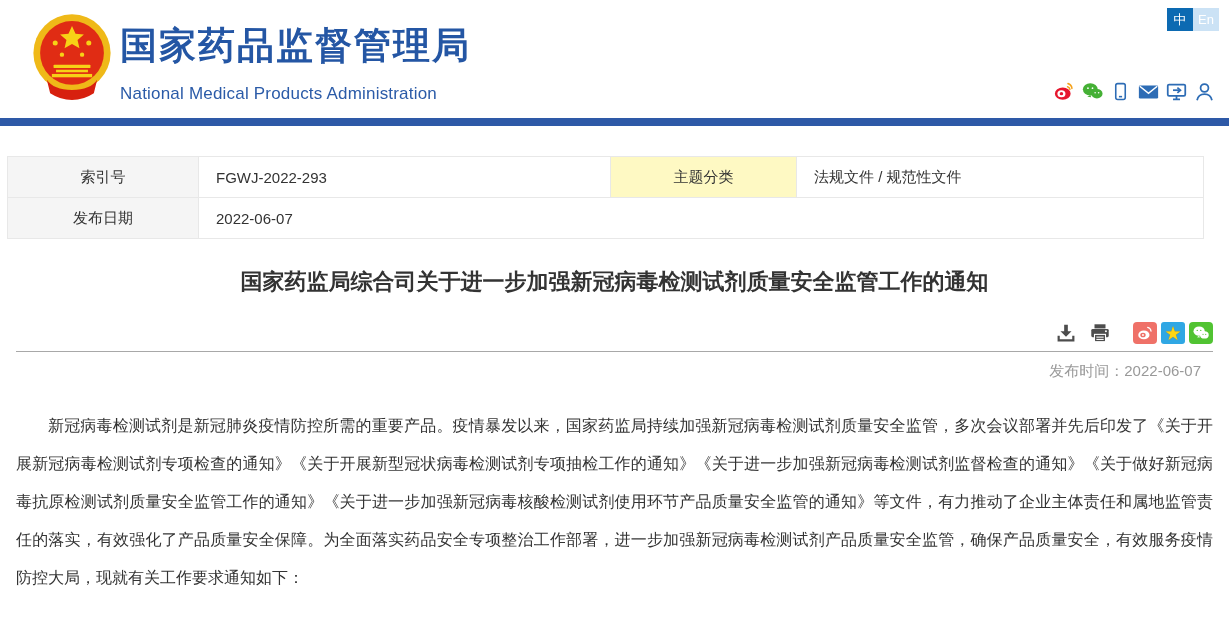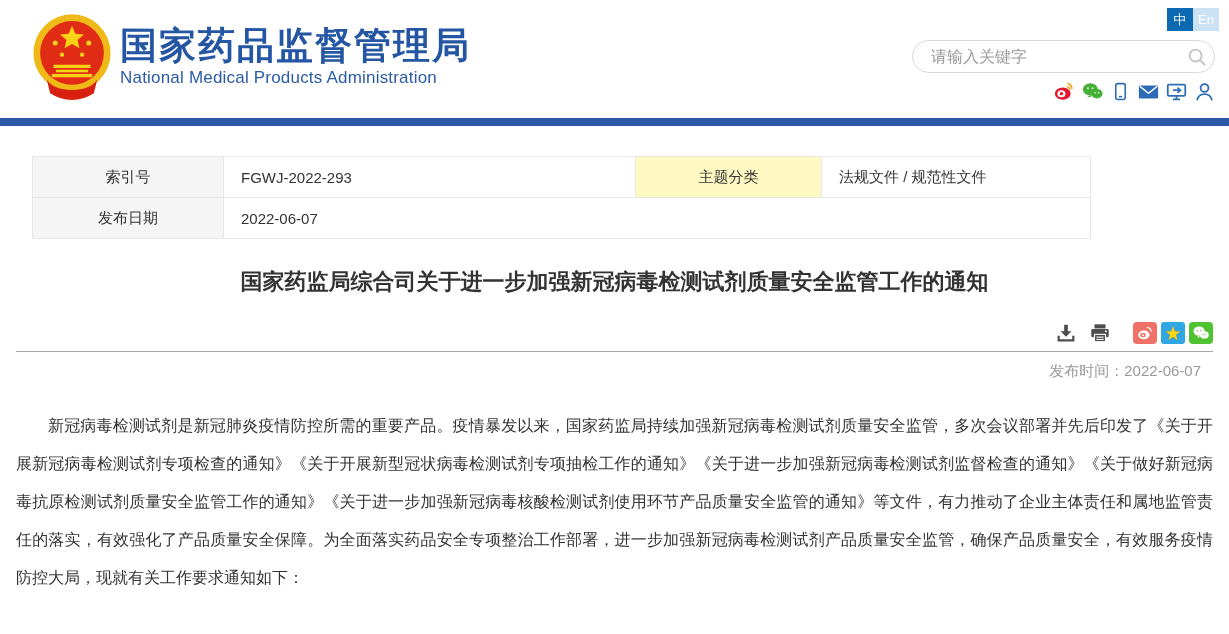--- a/index.html
+++ b/index.html
@@ -5,21 +5,21 @@
   * { margin:0; padding:0; box-sizing:border-box; }
   html,body { background:#fff; }
   body { font-family:"Liberation Sans","DejaVu Sans",sans-serif; color:#333; }
   .page { position:relative; width:1229px; height:634px; background:#fff; overflow:hidden; }
 
   
   .header { position:relative; width:100%; height:118px; background:#fff; }
   .logo { position:absolute; left:30px; top:11px; width:84px; height:94px; }
   .brand { position:absolute; left:120px; top:24px; }
   .brand-zh { font-size:37px; font-weight:bold; color:#2456a4; letter-spacing:2px; line-height:44px; }
-  .brand-en { font-size:17px; color:#2b5ba8; margin-top:0; letter-spacing:.2px; }
+  .brand-en { font-size:17px; color:#2b5ba8; margin-top:16px; letter-spacing:.2px; }
 
   .lang { position:absolute; top:8px; right:10px; display:flex; }
   .lang-btn { width:26px; height:23px; display:flex; align-items:center; justify-content:center;
               font-size:13px; color:#fff; cursor:pointer; }
   .lang-zh { background:#0c6ab2; }
   .lang-en { background:#cbe2f5; }
 
   .searchbox { position:absolute; top:40px; right:14px; width:303px; height:33px;
                border:1px solid #d9d9d9; border-radius:17px; background:#fff;
                display:flex; align-items:center; }
@@ -28,21 +28,21 @@
                      font-family:"Liberation Sans","DejaVu Sans",sans-serif; }
   .searchbox input::placeholder { color:#9a9a9a; }
   .search-btn { width:34px; height:100%; display:flex; align-items:center; justify-content:center; cursor:pointer; }
 
   .social { position:absolute; top:81px; right:14px; display:flex; gap:7px; align-items:center; }
   .social a { display:flex; width:21px; height:21px; align-items:center; justify-content:center; }
 
   .band { width:100%; height:8px; background:#2e59a7; }
 
   
-  .meta { margin:30px 32px 0; width:1059px; border-collapse:collapse; table-layout:fixed; }
+  .meta { margin:30px 7px 0; width:1197px; border-collapse:collapse; table-layout:fixed; }
   .meta td { border:1px solid #e8e8e8; height:41px; font-size:15px; color:#333; }
   .meta td.lbl { background:#f5f5f5; text-align:center; width:191px; }
   .meta td.lbl2 { background:#fef9c3; text-align:center; width:186px; }
   .meta td.val { padding-left:17px; background:#fff; }
 
   
   .art-title { margin:28px 40px 0; text-align:center; font-size:22px; font-weight:bold; color:#333; }
   .tools { margin:24px 16px 0; display:flex; justify-content:flex-end; align-items:center; gap:12px; height:24px; }
   .tools .t { cursor:pointer; display:flex; align-items:center; }
   .share-group { display:flex; gap:4px; margin-left:10px; }
@@ -83,29 +83,20 @@
     <div class="brand">
       <div class="brand-zh">国家药品监督管理局</div>
       <div class="brand-en">National Medical Products Administration</div>
     </div>
 
     <div class="lang">
       <div class="lang-btn lang-zh">中</div>
       <div class="lang-btn lang-en">En</div>
     </div>
 
-    <div class="searchbox">
-      <input type="text" placeholder="请输入关键字" style="">
-      <span class="search-btn">
-        <svg viewBox="0 0 24 24" width="22" height="22" fill="none" stroke="#c4c4c4" stroke-width="2">
-          <circle cx="10.5" cy="10.5" r="6.5"></circle>
-            <line x1="15.5" y1="15.5" x2="21" y2="21"></line>
-        </svg>
-      </span>
-    </div>
 
     <div class="social">
       <a>
         <svg viewBox="0 0 24 24" width="21" height="21">
           <path d="M16 3 q4 1 4.5 5.5" stroke="#f5a21b" stroke-width="1.8" fill="none" stroke-linecap="round"></path>
           <path d="M15.5 6.5 q2.3 .7 2.7 3.2" stroke="#f5a21b" stroke-width="1.8" fill="none" stroke-linecap="round"></path>
           <ellipse cx="10" cy="14.5" rx="9" ry="7" fill="#e6162d"></ellipse>
           <ellipse cx="8.5" cy="14.5" rx="4.6" ry="4" fill="#fff"></ellipse>
           <ellipse cx="8.5" cy="14.5" rx="2" ry="1.8" fill="#e6162d"></ellipse>
         </svg>

